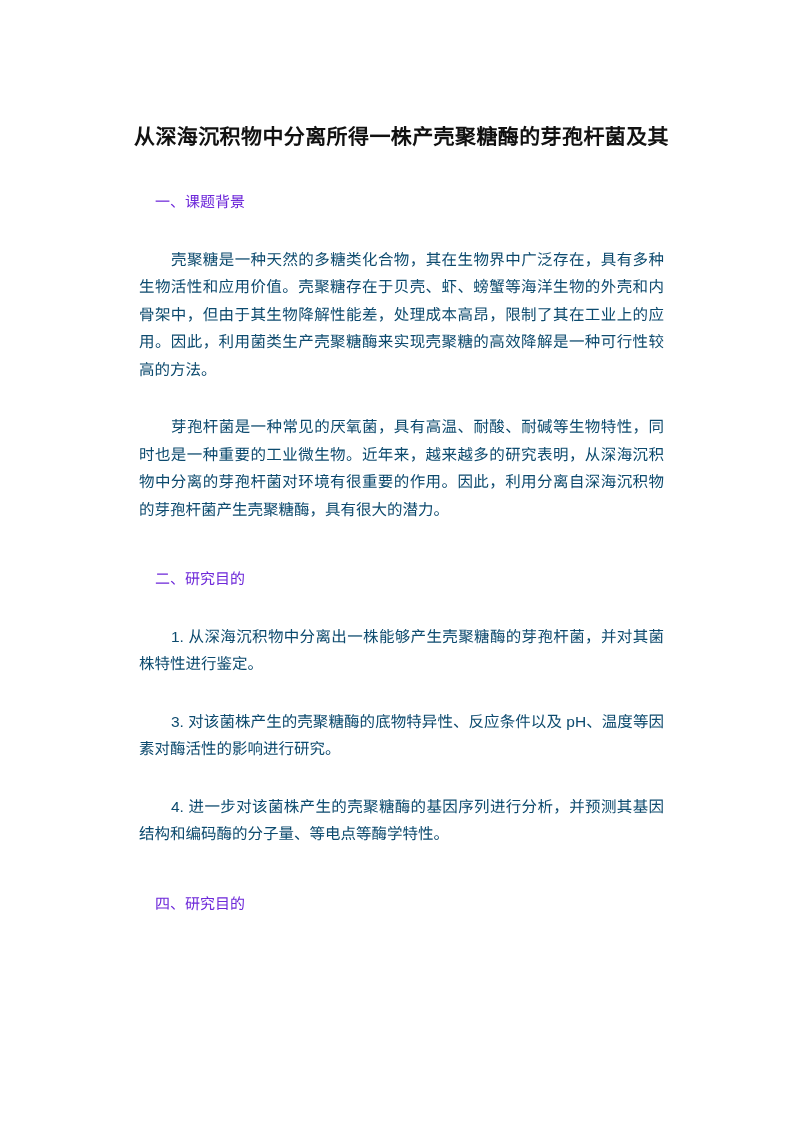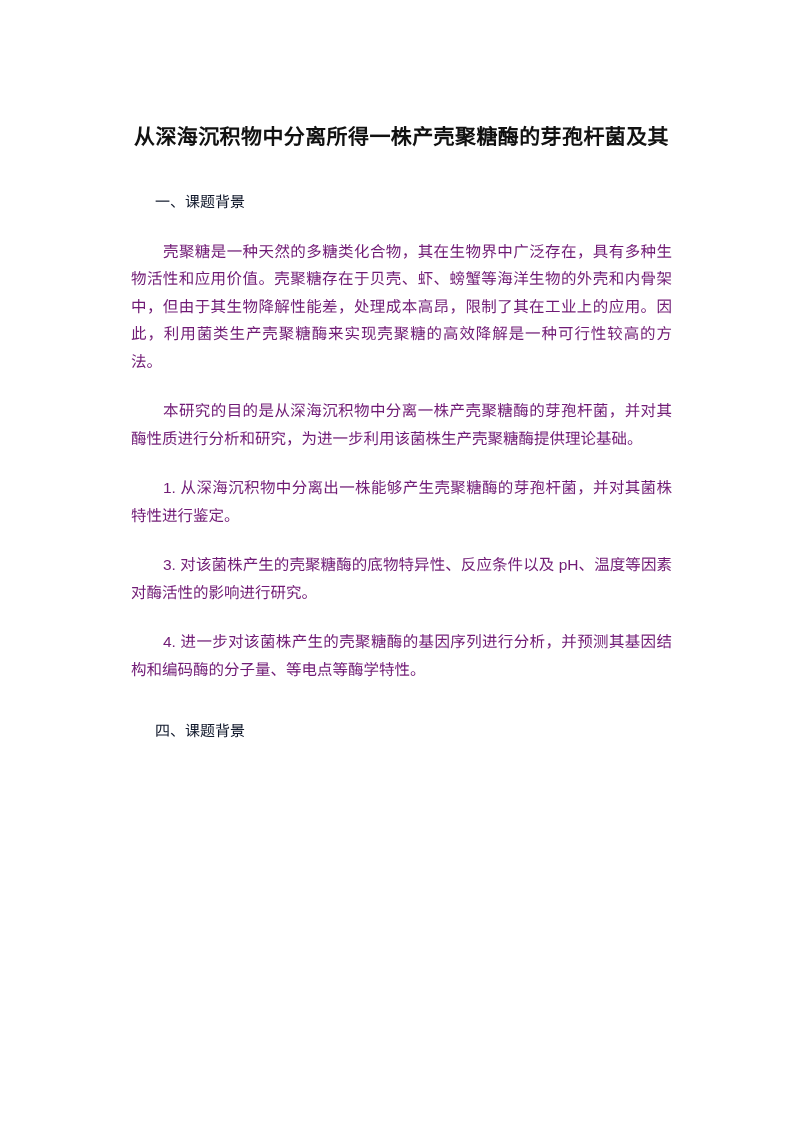--- a/index.html
+++ b/index.html
@@ -44,49 +44,50 @@
     display: block;
   }
 
   .section-heading {
     margin: 0;
     padding-top: 26px;
     font-size: 15px;
     font-weight: normal;
     line-height: 27.5px;
     text-indent: 32px;
-    color: #0f172a;
+    color: #6d28d9;
   }
 
   .para {
-    margin: 8px;
+    margin: 16px;
     padding-top: 14px;
     font-size: 15.5px;
     line-height: 27.5px;
     text-align: justify;
     text-justify: inter-ideograph;
     text-indent: 32px;
-    color: #701a75;
+    color: #0c4a6e;
   }
 </style>
 </head>
 <body>
 
 <div class="page">
   <div class="content">
 
     <h1 class="doc-title">
       <span class="title-line">从深海沉积物中分离所得一株产壳聚糖酶的芽孢杆菌及其</span>
     </h1>
 
     <h2 class="section-heading">一、课题背景</h2>
     <p class="para">壳聚糖是一种天然的多糖类化合物，其在生物界中广泛存在，具有多种生物活性和应用价值。壳聚糖存在于贝壳、虾、螃蟹等海洋生物的外壳和内骨架中，但由于其生物降解性能差，处理成本高昂，限制了其在工业上的应用。因此，利用菌类生产壳聚糖酶来实现壳聚糖的高效降解是一种可行性较高的方法。</p>
+    <p class="para">芽孢杆菌是一种常见的厌氧菌，具有高温、耐酸、耐碱等生物特性，同时也是一种重要的工业微生物。近年来，越来越多的研究表明，从深海沉积物中分离的芽孢杆菌对环境有很重要的作用。因此，利用分离自深海沉积物的芽孢杆菌产生壳聚糖酶，具有很大的潜力。</p>
 
-    <p class="para">本研究的目的是从深海沉积物中分离一株产壳聚糖酶的芽孢杆菌，并对其酶性质进行分析和研究，为进一步利用该菌株生产壳聚糖酶提供理论基础。</p>
+    <h2 class="section-heading">二、研究目的</h2>
 
     <p class="para">1. 从深海沉积物中分离出一株能够产生壳聚糖酶的芽孢杆菌，并对其菌株特性进行鉴定。</p>
     <p class="para">3. 对该菌株产生的壳聚糖酶的底物特异性、反应条件以及 pH、温度等因素对酶活性的影响进行研究。</p>
     <p class="para">4. 进一步对该菌株产生的壳聚糖酶的基因序列进行分析，并预测其基因结构和编码酶的分子量、等电点等酶学特性。</p>
 
-    <h2 class="section-heading">四、课题背景</h2>
+    <h2 class="section-heading">四、研究目的</h2>
 
   </div>
 </div>
 
 </body></html>

